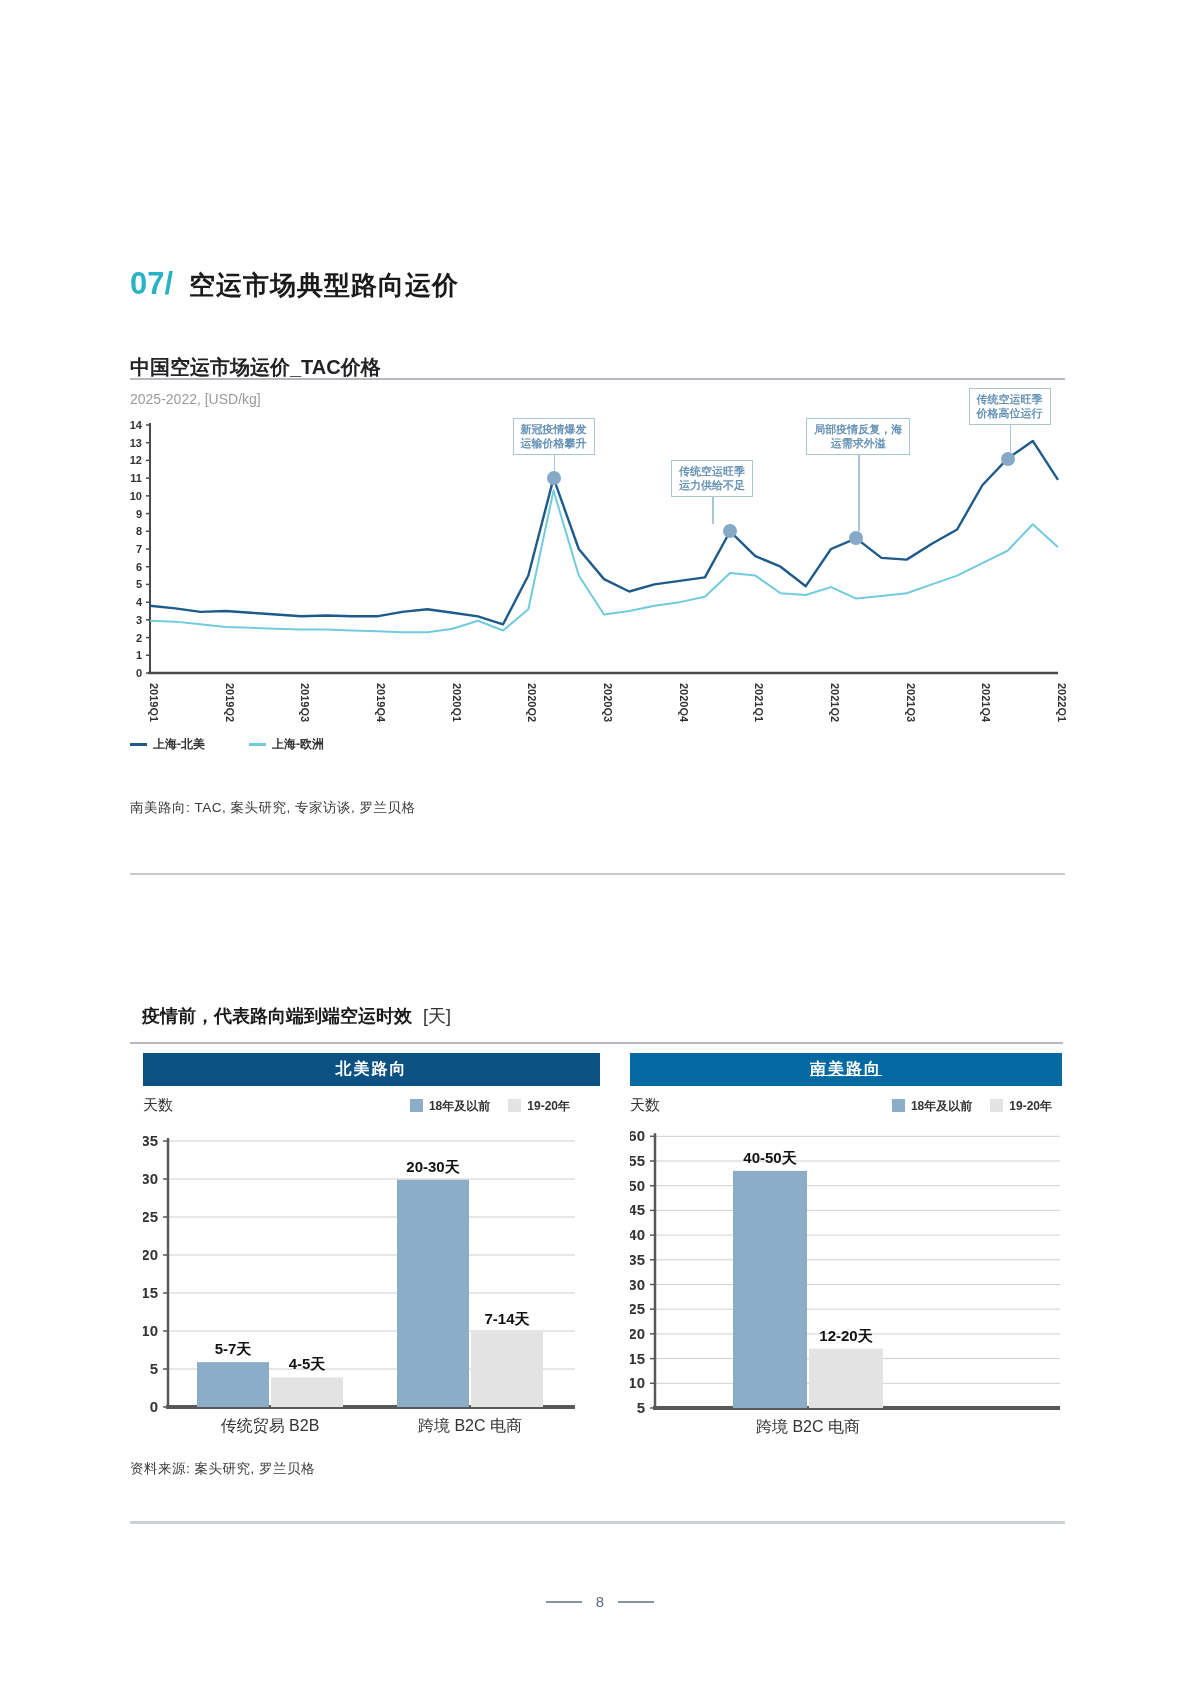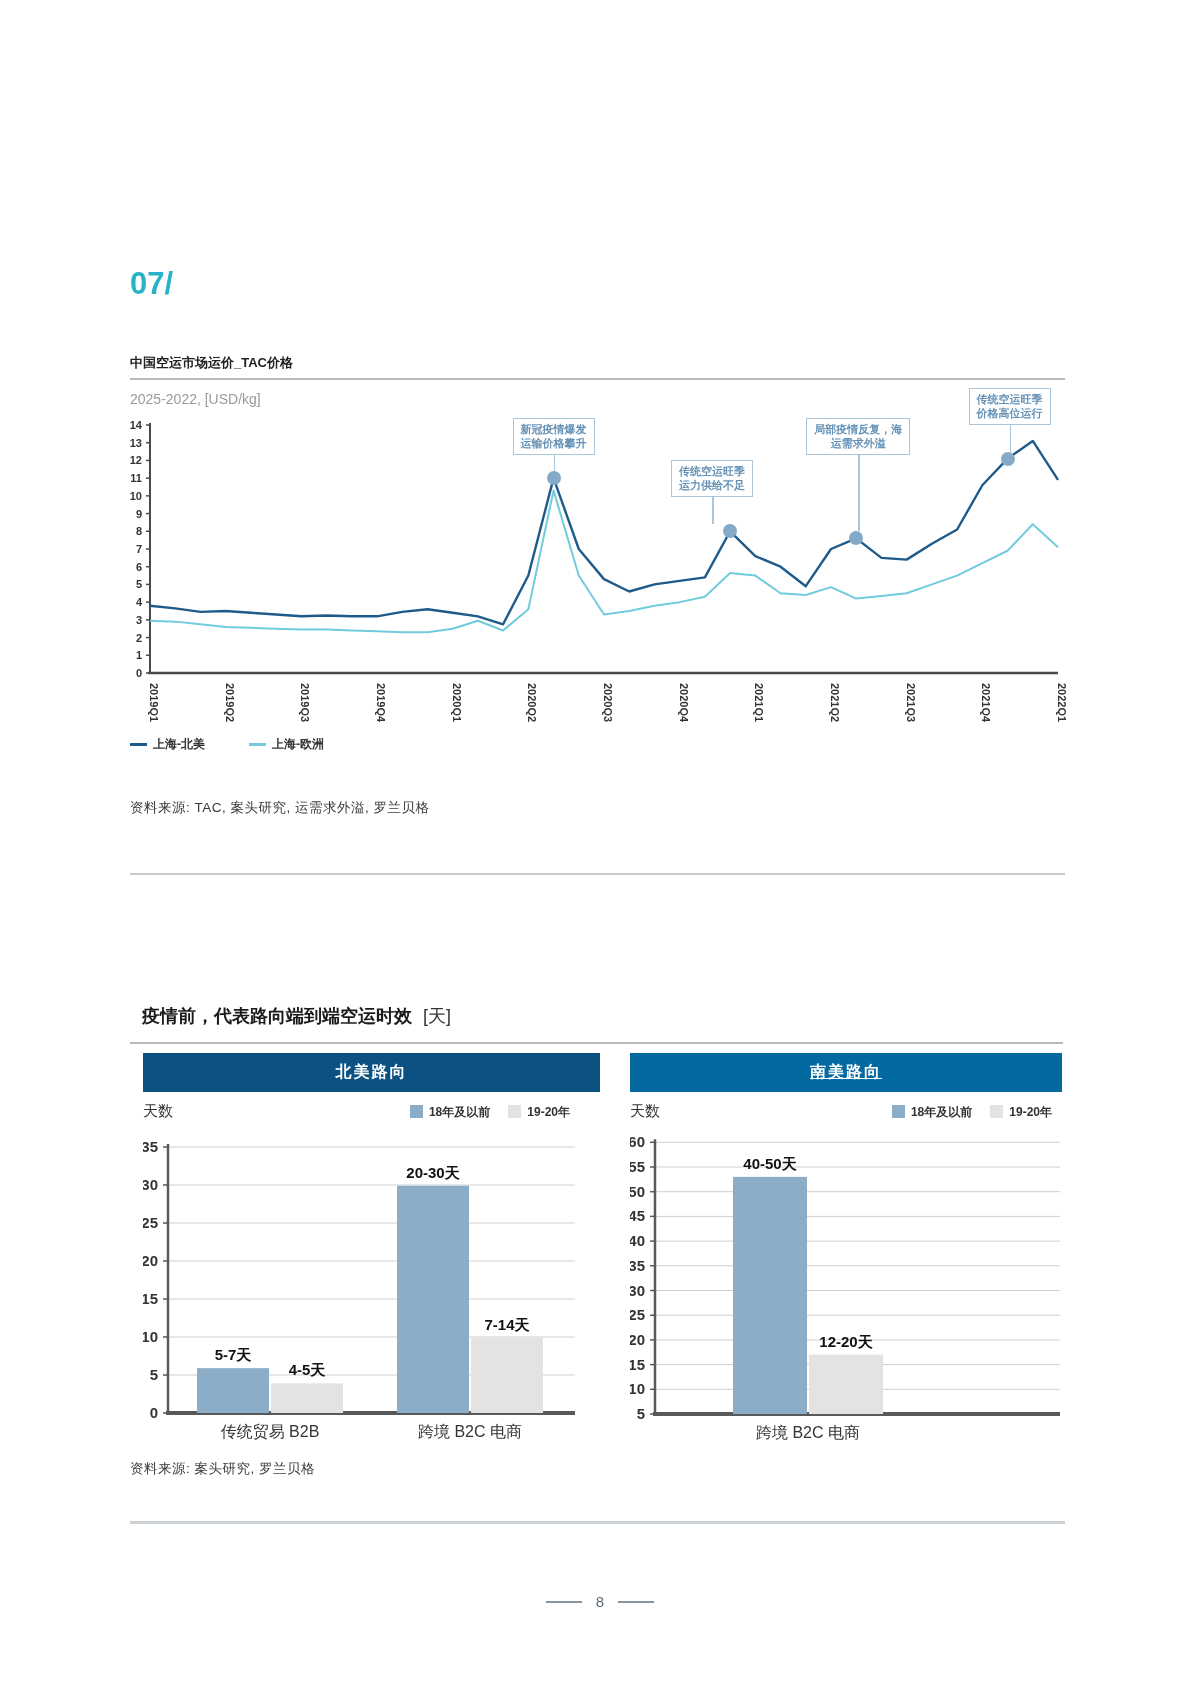--- a/index.html
+++ b/index.html
@@ -5,38 +5,38 @@
   html,body{margin:0;padding:0;background:#ffffff;}
   .page{position:relative;width:1200px;height:1698px;background:#fff;overflow:hidden;
         font-family:"Liberation Sans","DejaVu Sans",sans-serif;color:#1a1a1a;}
   .abs{position:absolute;}
 
   
   .sec-header{display:flex;align-items:baseline;gap:16px;}
   .sec-num{font-size:31px;font-weight:bold;}
   .sec-title{font-size:26px;font-weight:bold;color:#1a1a1a;letter-spacing:1px;}
 
-  .chart-title{font-size:13px;font-weight:bold;color:#222;}
+  .chart-title{font-size:20px;font-weight:bold;color:#222;}
   .rule{height:2px;background:#b3b9be;}
   .chart-subtitle{font-size:14px;color:#9a9a9a;}
 
   
   #line-chart{width:950px;height:352px;}
   .callout{position:absolute;background:#fff;border:1px solid #a9c5da;padding:3px 7px;
            text-align:center;font-size:11px;font-weight:bold;color:#6592b6;line-height:1.3;
            white-space:nowrap;z-index:3;}
   .callout .scribble{filter:blur(0.55px);display:block;}
   .conn{position:absolute;width:1.5px;background:#a9c5da;z-index:2;}
   .dot{position:absolute;width:14px;height:14px;border-radius:50%;background:#85a9c7;z-index:4;}
 
   
   .line-legend{display:flex;gap:44px;align-items:center;font-size:12px;font-weight:600;color:#333;}
   .line-legend .dash{display:inline-block;width:17px;height:3px;margin-right:6px;vertical-align:middle;}
 
-  .panel-header{height:39px;color:#fff;font-size:16px;font-weight:bold;letter-spacing:2px;
+  .panel-header{height:33px;color:#fff;font-size:16px;font-weight:bold;letter-spacing:2px;
                 display:flex;align-items:center;justify-content:center;}
   .panel-subrow{position:relative;height:30px;margin-top:8px;}
   .days-label{position:absolute;left:0;top:2px;font-size:15px;color:#333;}
   .bar-legend{position:absolute;top:4px;display:flex;gap:18px;align-items:center;
               font-size:12px;font-weight:600;color:#333;}
   .bar-legend .sq{display:inline-block;width:13px;height:13px;margin-right:6px;vertical-align:-2px;}
 
   .source{font-size:13.5px;color:#3a3a3a;letter-spacing:0.5px;}
 
   .footer{display:flex;align-items:center;gap:14px;}
@@ -45,20 +45,21 @@
 
   svg text{font-family:"Liberation Sans","DejaVu Sans",sans-serif;}
 </style>
 </head>
 <body>
 
 <div class="page">
 
   <div class="abs sec-header" style="left:130px;top:266px;">
     <span class="sec-num" style="color:#27b2c6;">07/</span>
+    <span class="sec-title">空运市场典型路向运价</span>
   </div>
 
   <div class="abs chart-title" style="left:130px;top:354px;">中国空运市场运价_TAC价格</div>
   <div class="abs rule" style="left:130px;top:378px;width:935px;"></div>
   <div class="abs chart-subtitle" style="left:130px;top:391px;">2025-2022, [USD/kg]</div>
 
   <div class="abs" id="line-chart" style="left:120px;top:385px;"><svg width="950" height="352">
         <line x1="30" y1="38" x2="30" y2="288" stroke="#4a4a4a" stroke-width="2"></line>
         <line x1="26" y1="288" x2="30" y2="288" stroke="#4a4a4a" stroke-width="1.5"></line>
         <text x="22" y="292" text-anchor="end" font-size="11px" font-weight="bold" fill="#333">0</text>
@@ -118,21 +119,21 @@
 
   <div class="abs line-legend" style="left:130px;top:736px;">
     <span>
       <span class="dash" id="dash0" style="background: rgb(30, 90, 138);"></span><span>上海-北美</span>
     </span>
     <span>
       <span class="dash" id="dash1" style="background: rgb(112, 203, 221);"></span><span>上海-欧洲</span>
     </span>
   </div>
 
-  <div class="abs source" style="left:130px;top:799px;">资料来源: TAC, 案头研究, 运需求外溢, 罗兰贝格</div>
+  <div class="abs source" style="left:130px;top:799px;">南美路向: TAC, 案头研究, 专家访谈, 罗兰贝格</div>
 
   <div class="abs" style="left:130px;top:873px;width:935px;height:2px;background:#c6cbcf;"></div>
 
 
   <div class="abs" style="left:142px;top:1004px;font-size:18px;font-weight:bold;color:#1a1a1a;">
     <span>疫情前，代表路向端到端空运时效</span>
     <span style="font-weight:normal;color:#333;margin-left:6px;">[天]</span>
   </div>
   <div class="abs rule" style="left:130px;top:1042px;width:933px;"></div>
 

